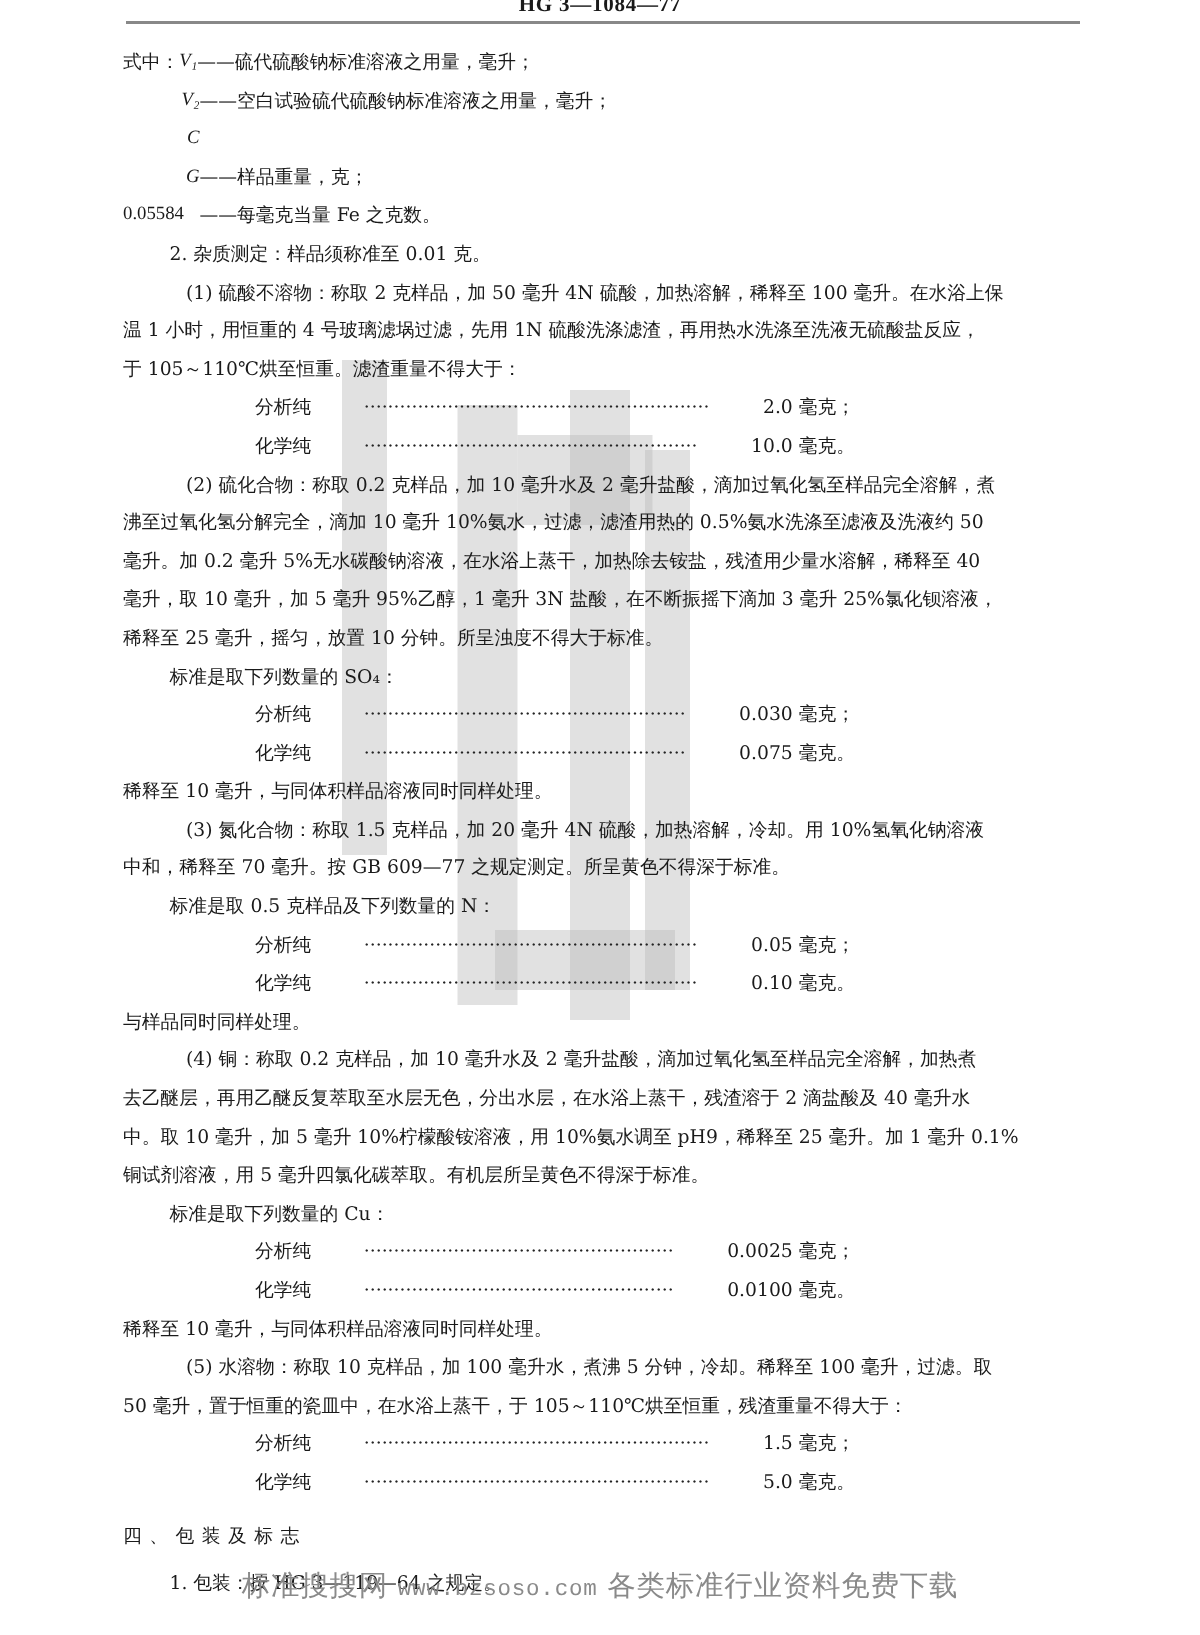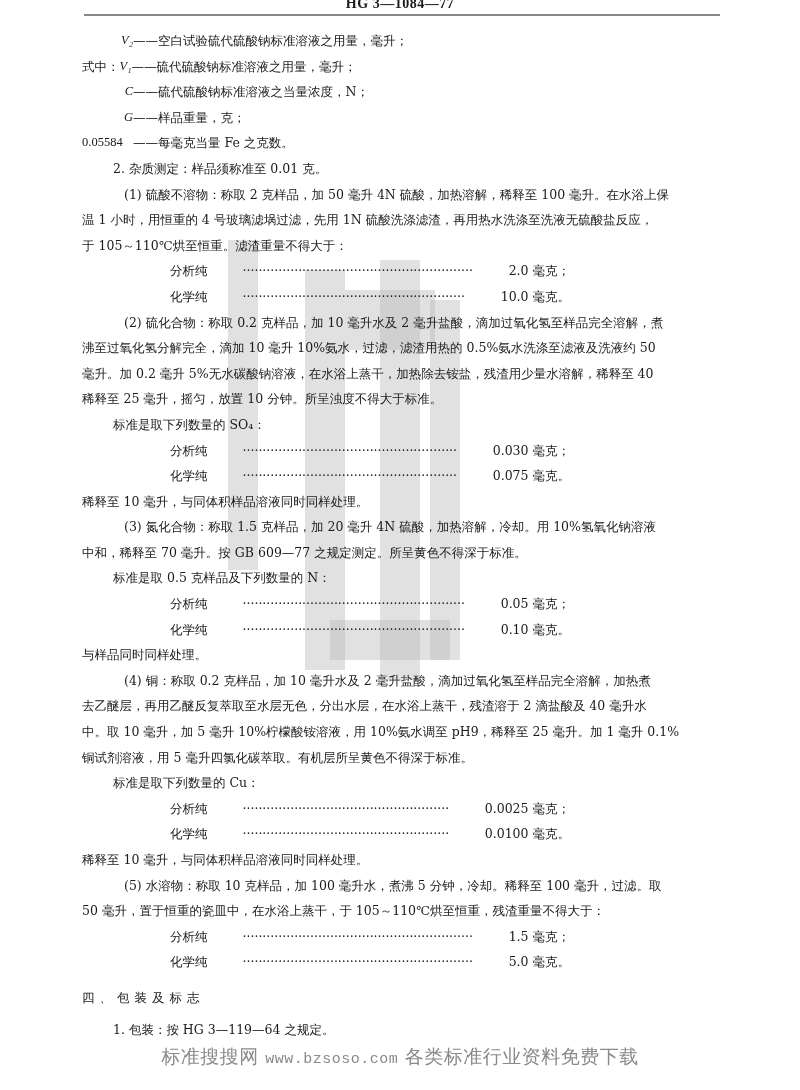--- a/index.html
+++ b/index.html
@@ -34,31 +34,30 @@
 <div class="wm" style="left:380px;top:260px;width:40px;height:420px;"></div>
 <div class="wm" style="left:430px;top:300px;width:30px;height:360px;"></div>
 <div class="wm" style="left:330px;top:620px;width:120px;height:40px;"></div>
 
 <div class="header-title">HG 3—1084—77</div>
 <div class="rule" style="width:636px;"></div>
 
 <div class="page">
 
   <div class="ln defrow">
-    <span class="sym" style="width:51px">V₂</span>
-    <span>——空白试验硫代硫酸钠标准溶液之用量，毫升；</span>
-  </div>
-  <div class="ln defrow">
     <span>式中：</span>
     <span class="sym">V₁</span>
     <span>——硫代硫酸钠标准溶液之用量，毫升；</span>
   </div>
   <div class="ln defrow">
+    <span class="sym" style="width:51px">V₂</span>
+    <span>——空白试验硫代硫酸钠标准溶液之用量，毫升；</span>
+  </div>
+  <div class="ln defrow">
     <span class="sym" style="width:51px">C</span>
-    <span>——硫代硫酸钠标准溶液之当量浓度，N；</span>
   </div>
   <div class="ln defrow">
     <span class="sym" style="width:51px">G</span>
     <span>——样品重量，克；</span>
   </div>
   <div class="ln defrow">
     <span style="width:51px;font-family:'Liberation Serif',serif">0.05584</span>
     <span>——每毫克当量 Fe 之克数。</span>
   </div>
 
@@ -74,20 +73,21 @@
   </div>
   <div class="ln lead">
     <span class="name">化学纯</span>
     <span class="dots"></span>
     <span class="val">10.0 毫克。</span>
   </div>
 
   <div class="ln ind2">(2) 硫化合物：称取 0.2 克样品，加 10 毫升水及 2 毫升盐酸，滴加过氧化氢至样品完全溶解，煮</div>
   <div class="ln">沸至过氧化氢分解完全，滴加 10 毫升 10%氨水，过滤，滤渣用热的 0.5%氨水洗涤至滤液及洗液约 50</div>
   <div class="ln">毫升。加 0.2 毫升 5%无水碳酸钠溶液，在水浴上蒸干，加热除去铵盐，残渣用少量水溶解，稀释至 40</div>
+  <div class="ln">毫升，取 10 毫升，加 5 毫升 95%乙醇，1 毫升 3N 盐酸，在不断振摇下滴加 3 毫升 25%氯化钡溶液，</div>
   <div class="ln">稀释至 25 毫升，摇匀，放置 10 分钟。所呈浊度不得大于标准。</div>
   <div class="ln ind1">标准是取下列数量的 SO₄：</div>
   <div class="ln lead">
     <span class="name">分析纯</span>
     <span class="dots"></span>
     <span class="val">0.030 毫克；</span>
   </div>
   <div class="ln lead">
     <span class="name">化学纯</span>
     <span class="dots"></span>

